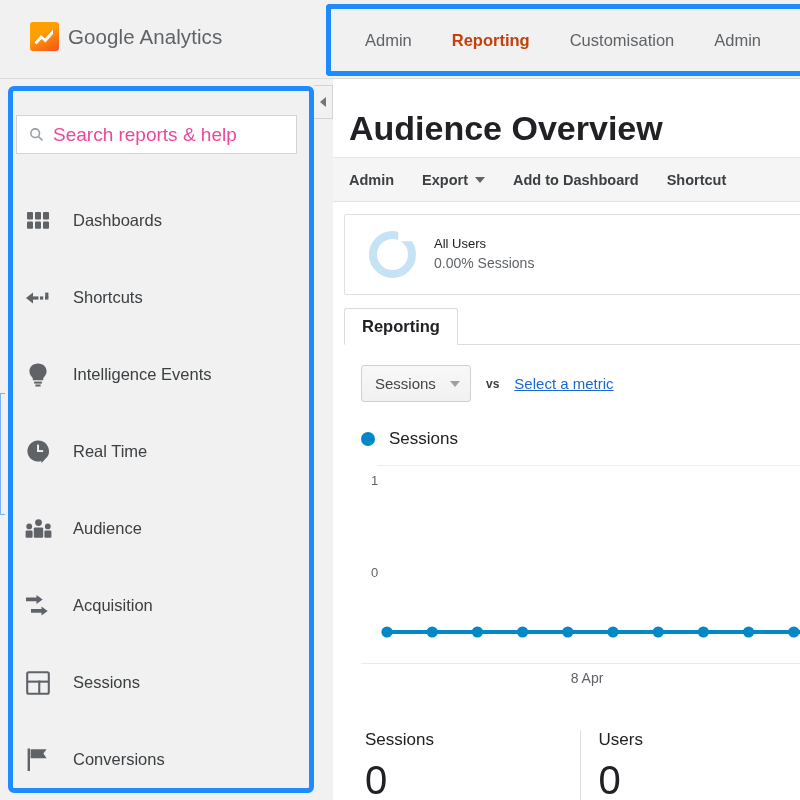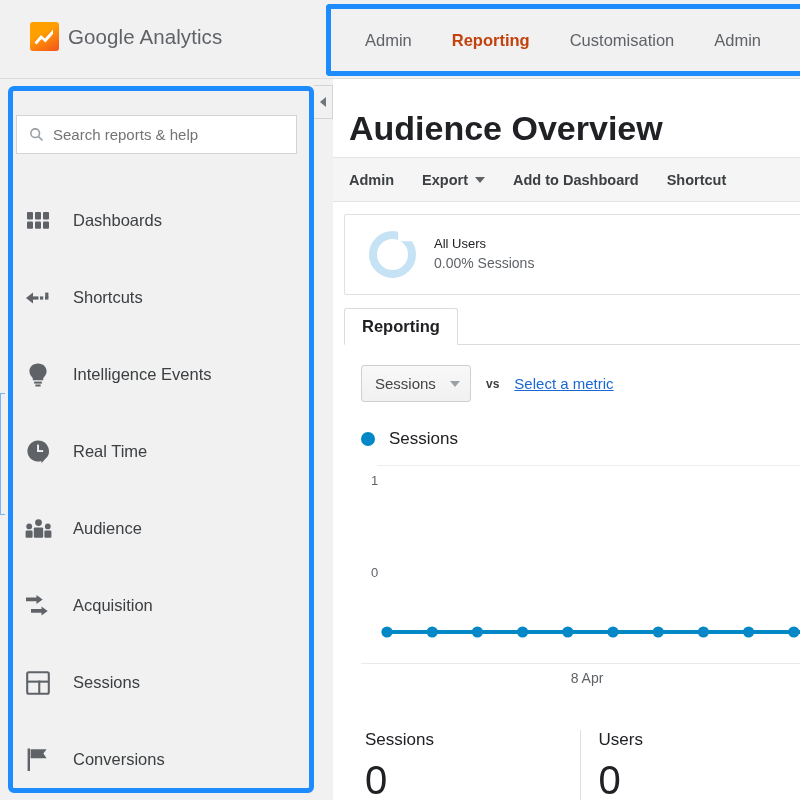--- a/index.html
+++ b/index.html
@@ -52,21 +52,21 @@
   
   .sidebar {
     position: absolute; left: 0; top: 79px; width: 314px; height: 721px;
     background: #f1f1f1;
   }
   .searchbox {
     position: absolute; left: 16px; top: 36px; width: 281px; height: 39px;
     background: #fff; border: 1px solid #d4d4d4;
     display: flex; align-items: center; gap: 9px; padding: 0 12px;
   }
-  .searchbox .ph { font-size: 15px; color: #737373; }
+  .searchbox .ph { font-size: 19px; color: #ec4899; }
 
   .navlist { position: absolute; left: 17px; top: 103px; width: 279px; }
   .navitem {
     height: 77px; display: flex; align-items: center; padding-left: 7px; gap: 21px;
   }
   .navitem .lbl { font-size: 16.5px; color: #3c4043; white-space: nowrap; }
   .navicon { width: 28px; height: 28px; display: flex;
              align-items: center; justify-content: center; flex: 0 0 28px; }
   .navicon svg { display: block; fill: #5f6368; }
 

